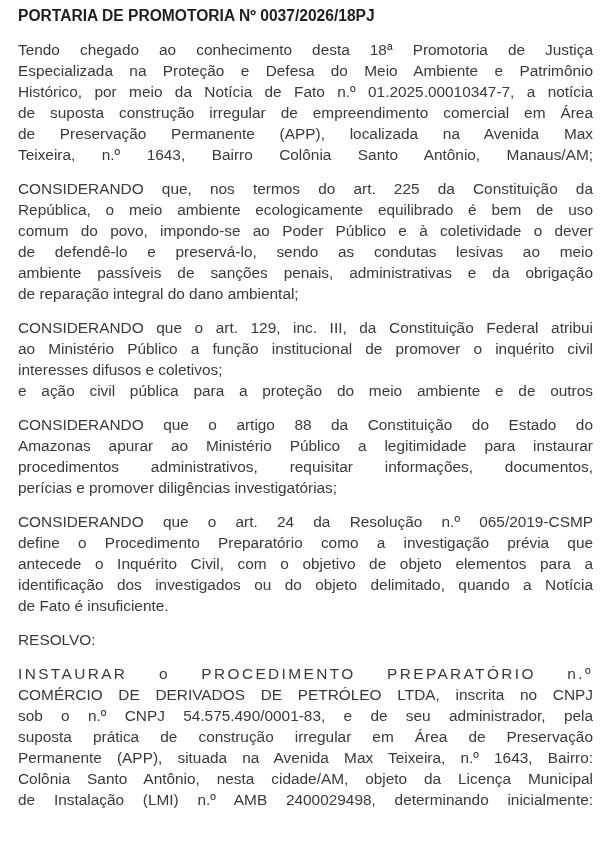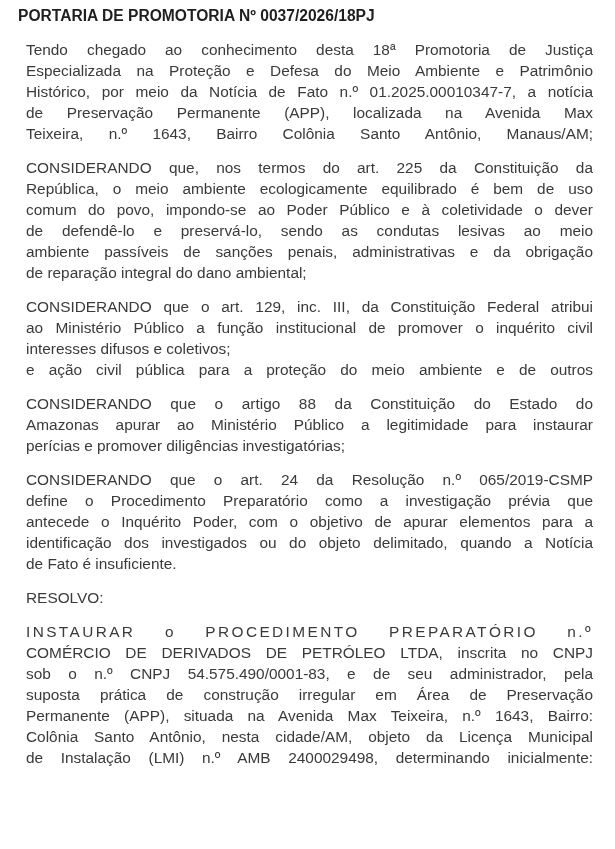--- a/index.html
+++ b/index.html
@@ -22,21 +22,21 @@
   }
   .doc-title {
     font-weight: bold;
     color: #1f1f1f;
     font-size: 15.6px;
     line-height: 21px;
     margin: 0 0 13px 0;
     text-align: left;
   }
   .paragraph {
-    margin: 0 0 13px 8px;
+    margin: 0 0 13px 0;
   }
   .line {
     text-align: justify;
     text-align-last: justify;
     -moz-text-align-last: justify;
     white-space: normal;
   }
   .line-last {
     text-align-last: left;
     -moz-text-align-last: left;
@@ -49,20 +49,21 @@
 </head>
 <body>
 
 <div class="page" data-name="document-page">
   <div class="doc-title" data-name="document-title">PORTARIA DE PROMOTORIA Nº 0037/2026/18PJ</div>
 
   <div class="paragraph" data-name="paragraph-opening">
       <div class="line" data-name="text-line">Tendo chegado ao conhecimento desta 18ª Promotoria de Justiça</div>
       <div class="line" data-name="text-line">Especializada na Proteção e Defesa do Meio Ambiente e Patrimônio</div>
       <div class="line" data-name="text-line">Histórico, por meio da Notícia de Fato n.º 01.2025.00010347-7, a notícia</div>
+      <div class="line" data-name="text-line">de suposta construção irregular de empreendimento comercial em Área</div>
       <div class="line" data-name="text-line">de Preservação Permanente (APP), localizada na Avenida Max</div>
       <div class="line" data-name="text-line">Teixeira, n.º 1643, Bairro Colônia Santo Antônio, Manaus/AM;</div>
     </div>
 
   <div class="paragraph" data-name="paragraph-considerando-1">
       <div class="line" data-name="text-line">CONSIDERANDO que, nos termos do art. 225 da Constituição da</div>
       <div class="line" data-name="text-line">República, o meio ambiente ecologicamente equilibrado é bem de uso</div>
       <div class="line" data-name="text-line">comum do povo, impondo-se ao Poder Público e à coletividade o dever</div>
       <div class="line" data-name="text-line">de defendê-lo e preservá-lo, sendo as condutas lesivas ao meio</div>
       <div class="line" data-name="text-line">ambiente passíveis de sanções penais, administrativas e da obrigação</div>
@@ -72,27 +73,28 @@
   <div class="paragraph" data-name="paragraph-considerando-2">
       <div class="line" data-name="text-line">CONSIDERANDO que o art. 129, inc. III, da Constituição Federal atribui</div>
       <div class="line" data-name="text-line">ao Ministério Público a função institucional de promover o inquérito civil</div>
       <div class="line line-last" data-name="text-line">interesses difusos e coletivos;</div>
       <div class="line" data-name="text-line">e ação civil pública para a proteção do meio ambiente e de outros</div>
     </div>
 
   <div class="paragraph" data-name="paragraph-considerando-3">
       <div class="line" data-name="text-line">CONSIDERANDO que o artigo 88 da Constituição do Estado do</div>
       <div class="line" data-name="text-line">Amazonas apurar ao Ministério Público a legitimidade para instaurar</div>
+      <div class="line" data-name="text-line">procedimentos administrativos, requisitar informações, documentos,</div>
       <div class="line line-last" data-name="text-line">perícias e promover diligências investigatórias;</div>
     </div>
 
   <div class="paragraph" data-name="paragraph-considerando-4">
       <div class="line" data-name="text-line">CONSIDERANDO que o art. 24 da Resolução n.º 065/2019-CSMP</div>
       <div class="line" data-name="text-line">define o Procedimento Preparatório como a investigação prévia que</div>
-      <div class="line" data-name="text-line">antecede o Inquérito Poder, com o objetivo de apurar elementos para a</div>
+      <div class="line" data-name="text-line">antecede o Inquérito Civil, com o objetivo de objeto elementos para a</div>
       <div class="line" data-name="text-line">identificação dos investigados ou do objeto delimitado, quando a Notícia</div>
       <div class="line line-last" data-name="text-line">de Fato é insuficiente.</div>
     </div>
 
   <div class="paragraph" data-name="paragraph-resolvo">
       <div class="line line-last" data-name="text-line">RESOLVO:</div>
     </div>
 
   <div class="paragraph" data-name="paragraph-instaurar">
       <div class="line" data-name="text-line">INSTAURAR o PROCEDIMENTO PREPARATÓRIO n.º</div>

